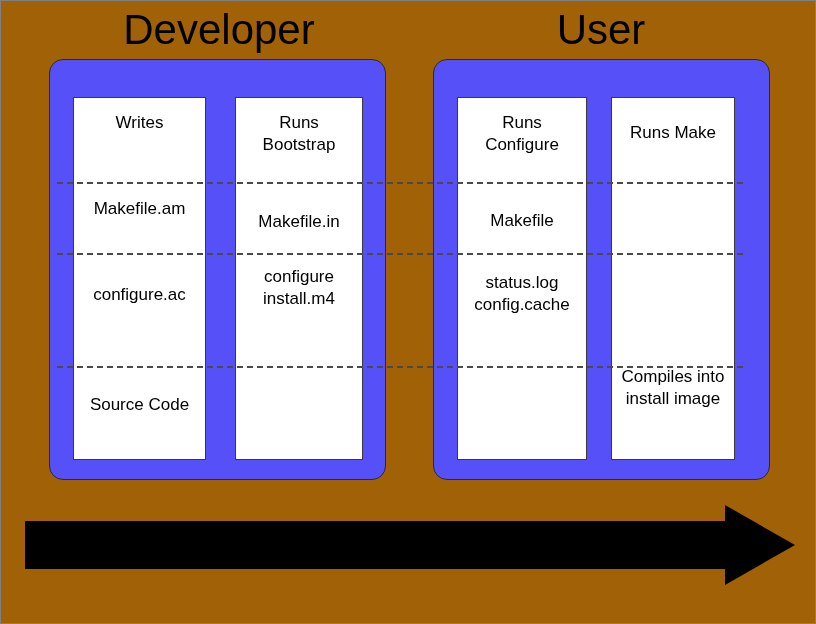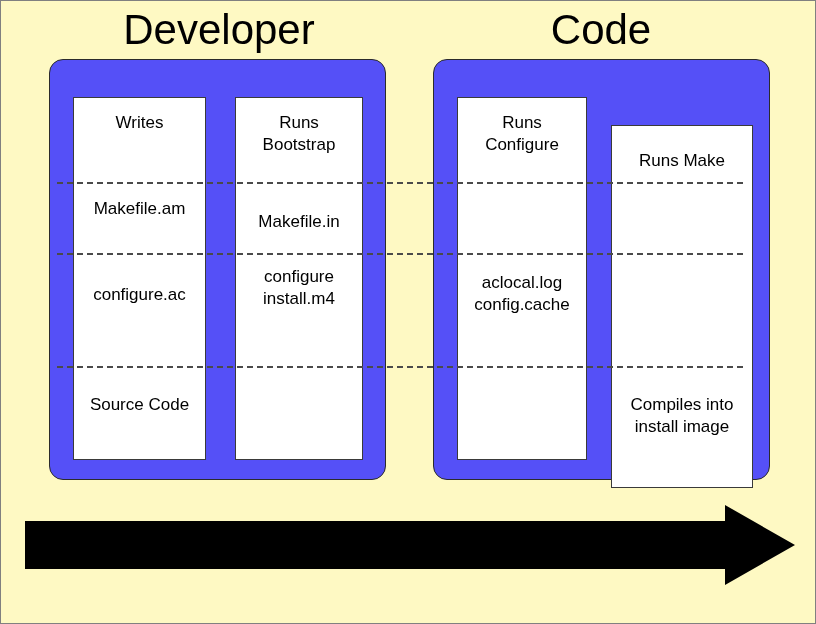--- a/index.html
+++ b/index.html
@@ -8,21 +8,21 @@
     padding: 0;
     background: #ffffff;
   }
   body {
     font-family: "Liberation Sans", sans-serif;
   }
   #canvas {
     position: relative;
     width: 816px;
     height: 624px;
-    background: #fef9c3;
+    background: #a16207;
     border: 1px solid #808080;
     box-sizing: border-box;
     overflow: hidden;
   }
 
   
   .section-title {
     position: absolute;
     font-size: 42px;
     line-height: 42px;
@@ -56,21 +56,21 @@
     position: absolute;
     background: #ffffff;
     border: 1px solid #3a3a3a;
     box-sizing: border-box;
     top: 96px;
     height: 363px;
   }
   #col-writes     { left: 72px;  width: 133px; }
   #col-bootstrap  { left: 234px; width: 128px; }
   #col-configure  { left: 456px; width: 130px; }
-  #col-make       { left: 610px; width: 142px; margin-top: 28px; }
+  #col-make       { left: 610px; width: 124px; }
 
   
   .cell {
     position: absolute;
     left: 0;
     width: 100%;
     box-sizing: border-box;
     padding: 0 6px;
     text-align: center;
     font-size: 17px;
@@ -112,21 +112,21 @@
     height: 80px;
   }
 </style>
 </head>
 <body>
 
 <div id="canvas">
 
   <div class="section-title" id="title-developer">Developer</div>
 
-  <div class="section-title" id="title-user">Code</div>
+  <div class="section-title" id="title-user">User</div>
 
   <div class="panel" id="panel-developer"></div>
 
   <div class="column" id="col-writes">
     <div class="cell row-0">Writes</div>
     <div class="cell" id="cell-makefile-am">Makefile.am</div>
     <div class="cell" id="cell-configure-ac">configure.ac</div>
     <div class="cell" id="cell-source-code">Source Code</div>
   </div>
 
@@ -142,22 +142,23 @@
     </div>
   </div>
 
   <div class="panel" id="panel-user"></div>
 
   <div class="column" id="col-configure">
     <div class="cell row-0">
       <div>Runs</div>
       <div>Configure</div>
     </div>
+    <div class="cell" id="cell-makefile-user">Makefile</div>
     <div class="cell" id="cell-config-files">
-      <div>aclocal.log</div>
+      <div>status.log</div>
       <div>config.cache</div>
     </div>
   </div>
 
   <div class="column" id="col-make">
     <div class="cell" id="cell-runs-make">Runs Make</div>
     <div class="cell" id="cell-compiles">
       <div>Compiles into</div>
       <div>install image</div>
     </div>

